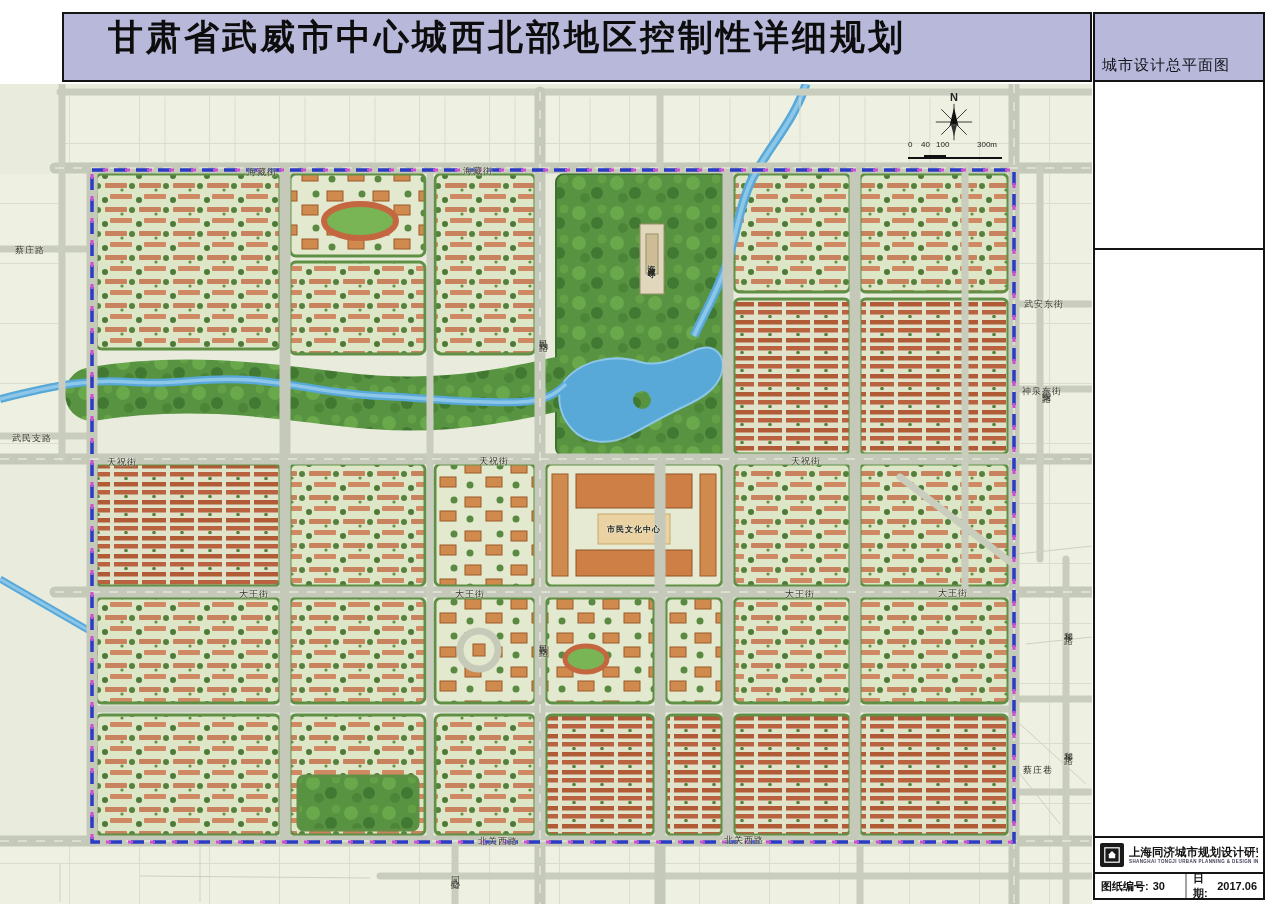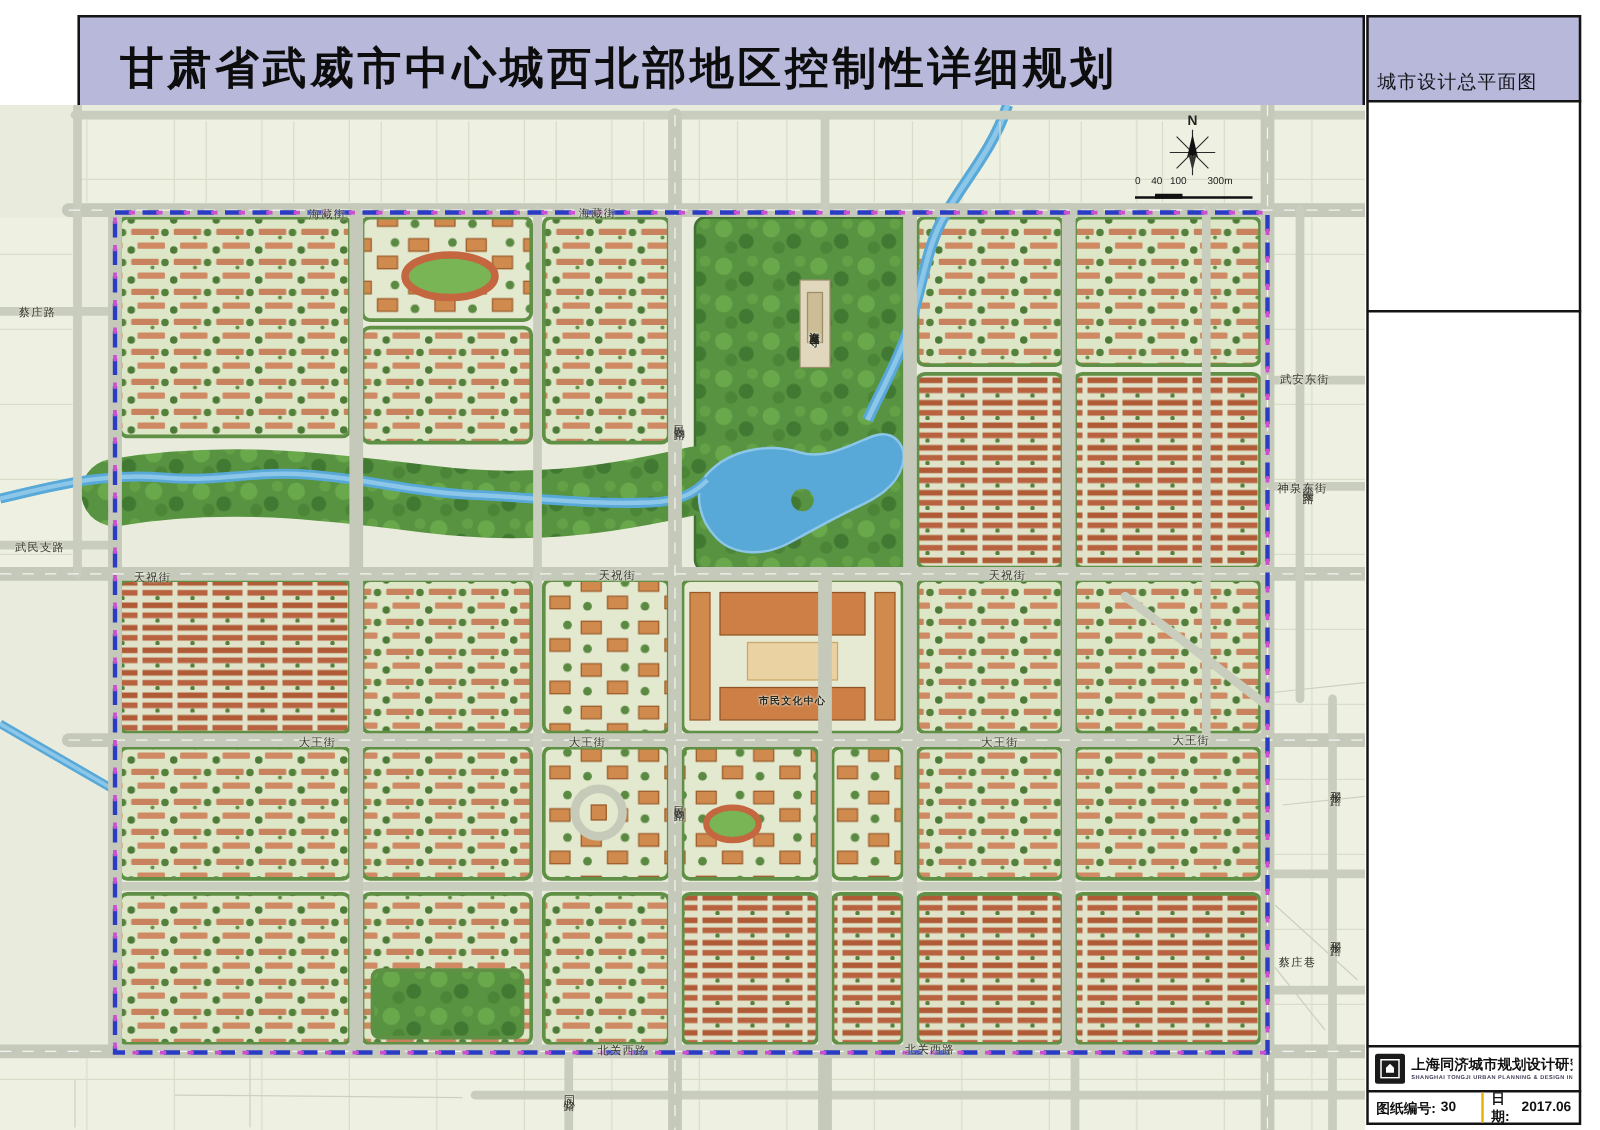--- a/index.html
+++ b/index.html
@@ -1,22 +1,22 @@
 <!DOCTYPE html>
 <html><head>
 <meta charset="utf-8">
 <style>
   html,body{margin:0;padding:0;background:#ffffff;}
   .page{position:relative;width:1280px;height:904px;background:#ffffff;
         font-family:"Liberation Sans","DejaVu Sans",sans-serif;overflow:hidden;}
 
   
-  .title-bar{position:absolute;left:62px;top:12px;width:1030px;height:84px;
+  .title-bar{position:absolute;left:62px;top:12px;width:1030px;height:70px;
              background:#b7b8da;border:2px solid #141414;box-sizing:border-box;
-             display:flex;align-items:center;padding-left:32px;}
+             display:flex;align-items:flex-start;padding-left:44px;}
   .title-bar .title{font-size:35px;font-weight:bold;color:#0d0d0d;letter-spacing:3px;white-space:nowrap;}
 
   
   .map{position:absolute;left:0;top:84px;width:1092px;height:820px;background:#e9ecdd;}
   .map svg{position:absolute;left:0;top:0;}
 
   
   .rm{stroke:#c5c9b9;stroke-width:11;stroke-linecap:round;}
   .rn{stroke:#c9cdbd;stroke-width:7;stroke-linecap:round;}
   .rl{stroke:#ffffff;stroke-width:1;stroke-dasharray:9 9;opacity:.8;}
@@ -33,40 +33,40 @@
   .lbl.place{color:#27271f;font-weight:bold;font-size:8px;}
 
   
   .compass{position:absolute;left:930px;top:92px;width:48px;text-align:center;z-index:6;}
   .compass .n{font-size:11px;font-weight:bold;color:#222;display:block;line-height:10px;}
   .scalebar{position:absolute;left:908px;top:140px;width:94px;z-index:6;}
   .scalebar .ticks{position:relative;height:11px;font-size:8px;color:#222;}
   .scalebar .ticks .t0{position:absolute;left:0;}
   .scalebar .ticks .t1{position:absolute;left:13px;}
   .scalebar .ticks .t2{position:absolute;left:28px;text-align:right;}
-  .scalebar .ticks .tend{position:absolute;right:16px;}
+  .scalebar .ticks .tend{position:absolute;right:5px;}
   .scalebar .bar{position:relative;height:6px;border-bottom:2px solid #111;}
   .scalebar .bar .seg{position:absolute;left:16px;top:4px;width:22px;height:4px;background:#111;}
 
   
   .panel{position:absolute;left:1093px;top:0;width:172px;height:904px;background:#fff;}
   .pbox{position:absolute;left:0;width:172px;border:2px solid #141414;box-sizing:border-box;background:#fff;}
   .p-head{top:12px;height:70px;background:#b7b8da;display:flex;align-items:flex-end;padding:5px 7px;}
   .p-head .h{font-size:15px;color:#13131a;letter-spacing:1px;margin-top:48px;}
   .p-box1{top:80px;height:170px;}
   .p-box2{top:248px;height:590px;}
   .p-inst{top:836px;height:38px;display:flex;align-items:center;padding:2px 5px;gap:5px;}
   .p-inst .logo{width:24px;height:24px;background:#1a1a1a;border-radius:2px;flex:0 0 auto;
                 display:flex;align-items:center;justify-content:center;}
   .p-inst .nm{display:flex;flex-direction:column;line-height:1.15;overflow:hidden;}
   .p-inst .cn{font-size:11.5px;font-weight:bold;color:#111;white-space:nowrap;}
   .p-inst .en{font-size:4.5px;color:#3a3a55;font-weight:bold;letter-spacing:.4px;white-space:nowrap;}
   .p-ids{top:872px;height:28px;display:flex;padding:0;}
   .p-ids .cell{display:flex;align-items:center;padding:0 6px;font-size:11px;font-weight:bold;color:#111;gap:4px;}
-  .p-ids .c1{width:78px;border-right:2px solid #eab308;flex:0 0 auto;}
+  .p-ids .c1{width:78px;border-right:2px solid #a3a3a3;flex:0 0 auto;}
   .p-ids .c2{flex:1;}
 </style>
 </head>
 <body>
 
 <div class="page">
 
   <div class="title-bar">
     <span class="title">甘肃省武威市中心城西北部地区控制性详细规划</span>
   </div>
@@ -268,21 +268,21 @@
       <span class="lbl v" style="left: 455px; top: 872px;">同心路</span>
       <span class="lbl" style="left: 30px; top: 250px;">蔡庄路</span>
       <span class="lbl" style="left: 32px; top: 438px;">武民支路</span>
       <span class="lbl" style="left: 1044px; top: 304px;">武安东街</span>
       <span class="lbl v" style="left: 1046px; top: 385px;">武民支路</span>
       <span class="lbl" style="left: 1042px; top: 391px;">神泉东街</span>
       <span class="lbl v" style="left: 1068px; top: 628px;">和平路</span>
       <span class="lbl v" style="left: 1068px; top: 748px;">和平路</span>
       <span class="lbl" style="left: 1038px; top: 770px;">蔡庄巷</span>
       <span class="lbl v place" style="left: 650px; top: 262px;">海藏寺</span>
-      <span class="lbl place" style="left: 634px; top: 529px; margin-top: 32px;">市民文化中心</span>
+      <span class="lbl place" style="left: 634px; top: 529px;">市民文化中心</span>
     </div>
 
   <div class="compass">
     <span class="n">N</span>
     <svg width="44" height="40" viewBox="0 0 44 44">
       <g stroke="#2a2a2a" stroke-width="1">
         <line x1="22" y1="2" x2="22" y2="42"></line>
         <line x1="2" y1="22" x2="42" y2="22"></line>
         <line x1="8" y1="8" x2="36" y2="36"></line>
         <line x1="36" y1="8" x2="8" y2="36"></line>

